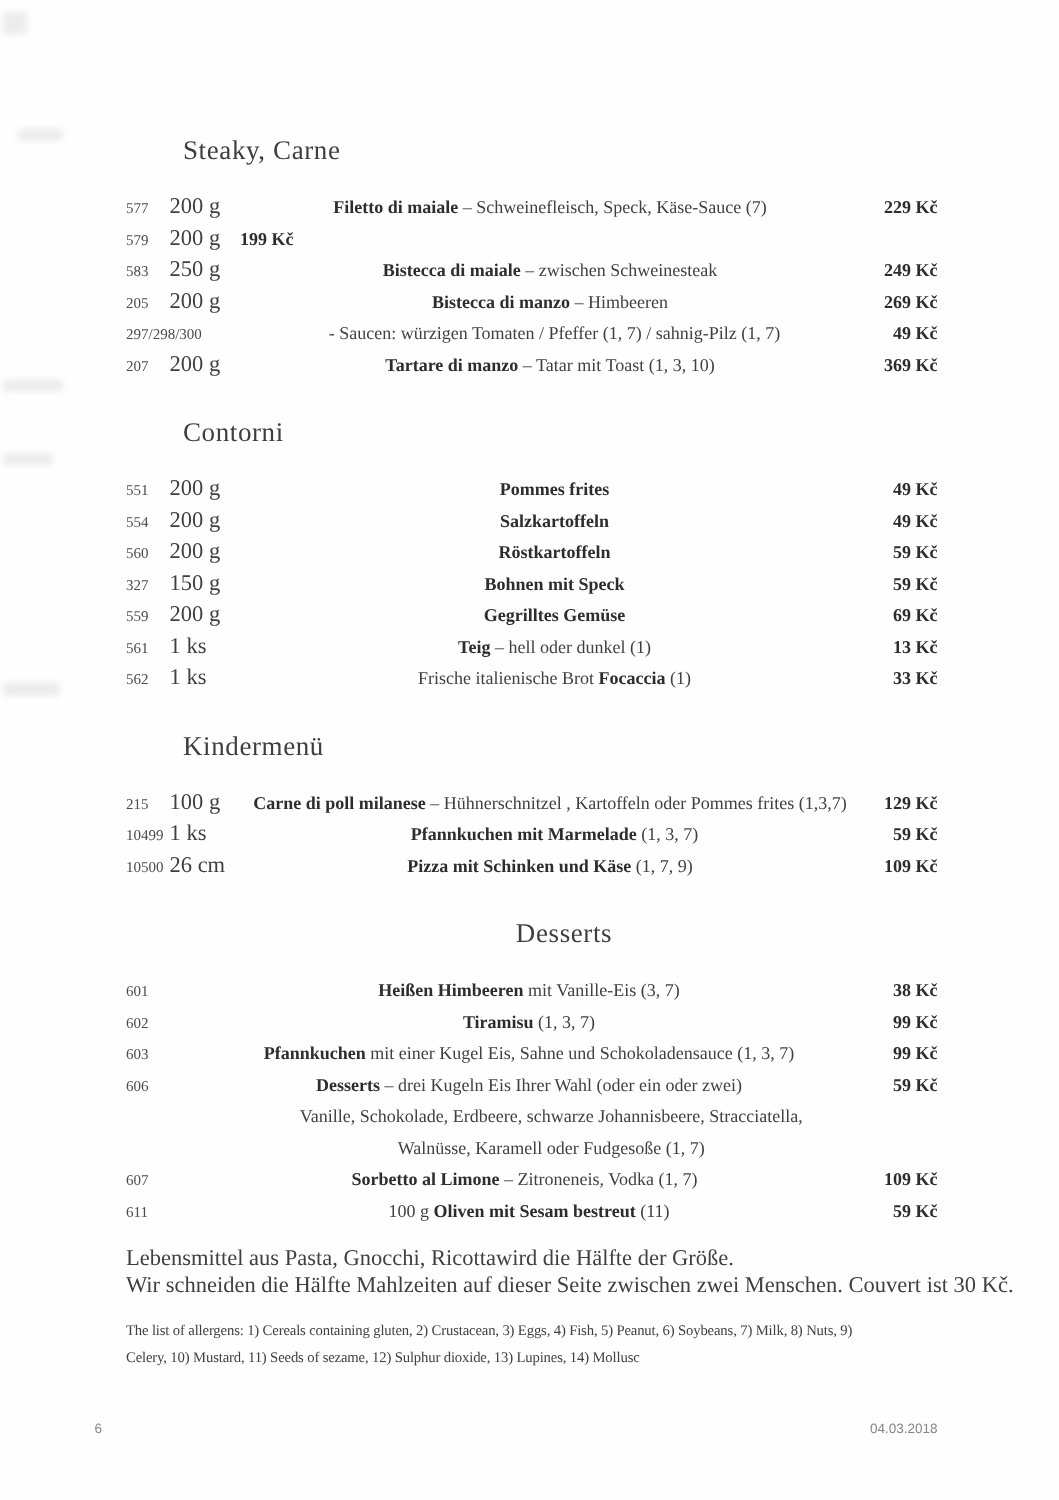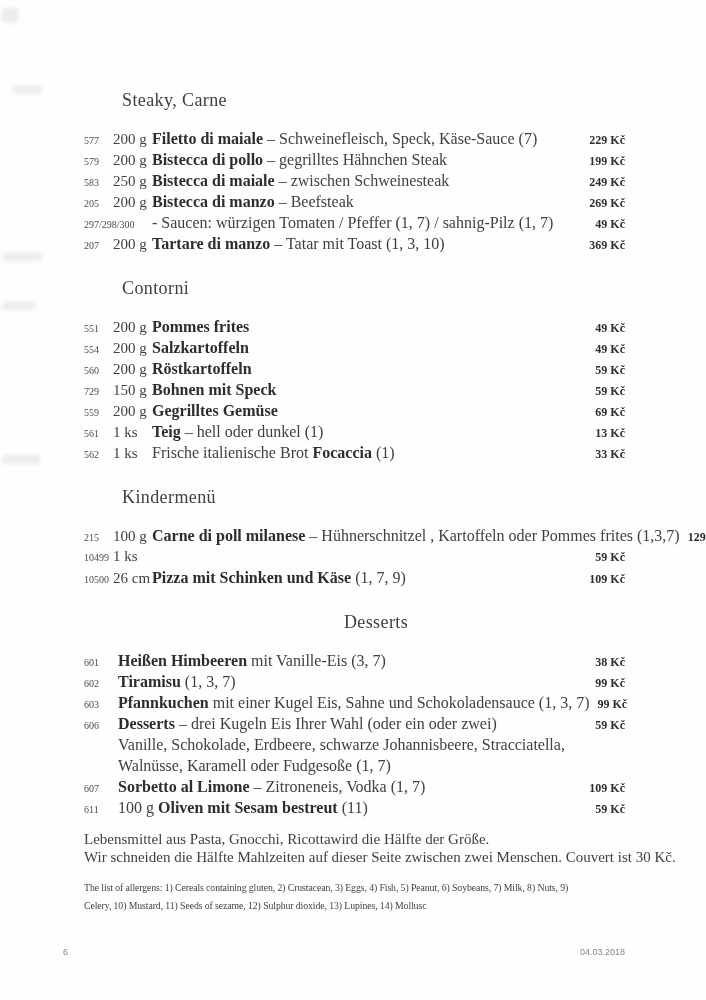--- a/index.html
+++ b/index.html
@@ -27,23 +27,23 @@
   }
   .section.compact h2{margin-left:43px;text-align:center;}
   .row{
     display:grid;grid-template-columns:29px 39px 1fr max-content;
     align-items:baseline;height:21px;line-height:21px;
   }
   .section.compact .row{grid-template-columns:34px 1fr max-content;}
   .cell{white-space:nowrap;}
   .num{font-size:10px;color:#4b4b4b;}
   .weight{font-size:15px;color:#3f3f3f;}
-  .itemtext{font-size:16px;color:#3f3f3f;overflow:visible;}
+  .itemtext{font-size:12px;color:#3f3f3f;overflow:visible;text-align:center;}
   .itemtext .name{font-weight:700;color:#2d2d2d;}
-  .price{font-size:12px;font-weight:700;color:#2d2d2d;text-align:right;padding-left:8px;}
+  .price{font-size:12px;font-weight:700;color:#2d2d2d;text-align:left;padding-left:8px;}
 
   .notes{margin-top:12px;}
   .notes p{margin:0;font-size:15px;line-height:18px;color:#3f3f3f;white-space:nowrap;}
   .allergens{margin-top:13px;}
   .allergens p{margin:0;font-size:9.8px;line-height:18px;letter-spacing:-.1px;color:#3f3f3f;white-space:nowrap;}
 
   .pagefooter{
     position:absolute;top:947px;left:63px;width:562px;
     display:flex;justify-content:space-between;
     font-family:"Liberation Sans", sans-serif;font-size:9px;color:#868686;
@@ -66,33 +66,32 @@
           <div class="rows">
             <div class="row">
               <span class="cell num">577</span>
               <span class="cell weight">200 g</span>
               <span class="cell itemtext"><span class="name">Filetto di maiale</span><span class="desc"> – Schweinefleisch, Speck, Käse-Sauce (7)</span></span>
               <span class="cell price">229 Kč</span>
             </div>
             <div class="row">
               <span class="cell num">579</span>
               <span class="cell weight">200 g</span>
-              <span class="cell itemtext"><span class="name">Bistecca di pollo</span><span class="desc"> – gegrilltes Hähnchen Steak</span></span>
               <span class="cell price">199 Kč</span>
             </div>
             <div class="row">
               <span class="cell num">583</span>
               <span class="cell weight">250 g</span>
               <span class="cell itemtext"><span class="name">Bistecca di maiale</span><span class="desc"> – zwischen Schweinesteak</span></span>
               <span class="cell price">249 Kč</span>
             </div>
             <div class="row">
               <span class="cell num">205</span>
               <span class="cell weight">200 g</span>
-              <span class="cell itemtext"><span class="name">Bistecca di manzo</span><span class="desc"> – Beefsteak</span></span>
+              <span class="cell itemtext"><span class="name">Bistecca di manzo</span><span class="desc"> – Himbeeren</span></span>
               <span class="cell price">269 Kč</span>
             </div>
             <div class="row">
               <span class="cell num">297/298/300</span>
               <span class="cell weight"></span>
               <span class="cell itemtext"><span class="pre">- Saucen: würzigen Tomaten / Pfeffer (1, 7) / sahnig-Pilz (1, 7)</span></span>
               <span class="cell price">49 Kč</span>
             </div>
             <div class="row">
               <span class="cell num">207</span>
@@ -117,21 +116,21 @@
               <span class="cell itemtext"><span class="name">Salzkartoffeln</span></span>
               <span class="cell price">49 Kč</span>
             </div>
             <div class="row">
               <span class="cell num">560</span>
               <span class="cell weight">200 g</span>
               <span class="cell itemtext"><span class="name">Röstkartoffeln</span></span>
               <span class="cell price">59 Kč</span>
             </div>
             <div class="row">
-              <span class="cell num">729</span>
+              <span class="cell num">327</span>
               <span class="cell weight">150 g</span>
               <span class="cell itemtext"><span class="name">Bohnen mit Speck</span></span>
               <span class="cell price">59 Kč</span>
             </div>
             <div class="row">
               <span class="cell num">559</span>
               <span class="cell weight">200 g</span>
               <span class="cell itemtext"><span class="name">Gegrilltes Gemüse</span></span>
               <span class="cell price">69 Kč</span>
             </div>
@@ -154,20 +153,21 @@
           <div class="rows">
             <div class="row">
               <span class="cell num">215</span>
               <span class="cell weight">100 g</span>
               <span class="cell itemtext"><span class="name">Carne di poll milanese</span><span class="desc"> – Hühnerschnitzel , Kartoffeln oder Pommes frites (1,3,7)</span></span>
               <span class="cell price">129 Kč</span>
             </div>
             <div class="row">
               <span class="cell num">10499</span>
               <span class="cell weight">1 ks</span>
+              <span class="cell itemtext"><span class="name">Pfannkuchen mit Marmelade</span><span class="desc"> (1, 3, 7)</span></span>
               <span class="cell price">59 Kč</span>
             </div>
             <div class="row">
               <span class="cell num">10500</span>
               <span class="cell weight">26 cm</span>
               <span class="cell itemtext"><span class="name">Pizza mit Schinken und Käse</span><span class="desc"> (1, 7, 9)</span></span>
               <span class="cell price">109 Kč</span>
             </div>
           </div>
         </div>

